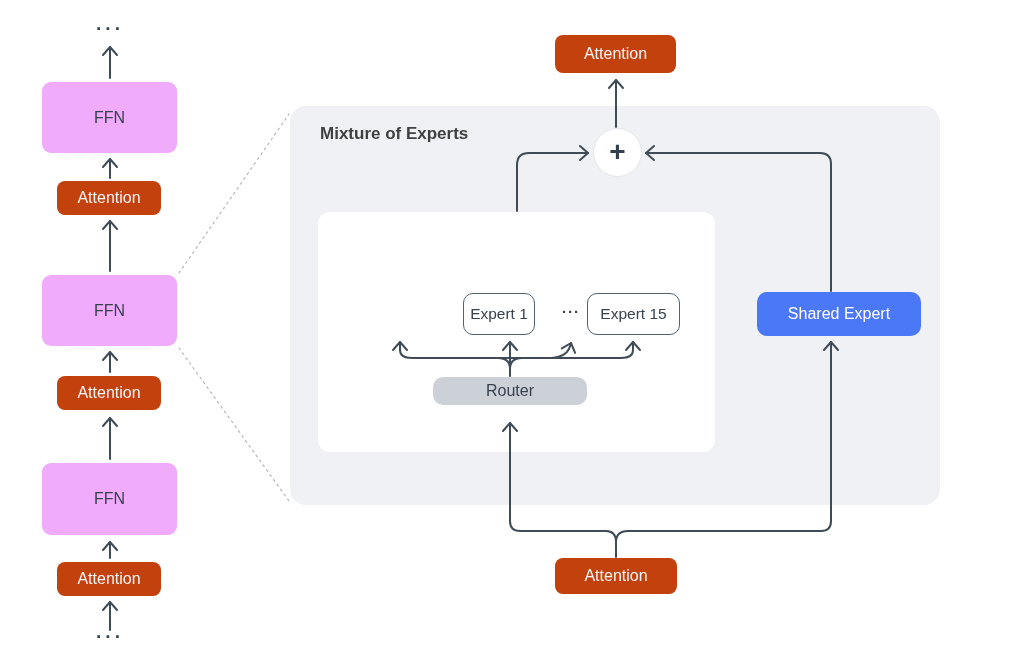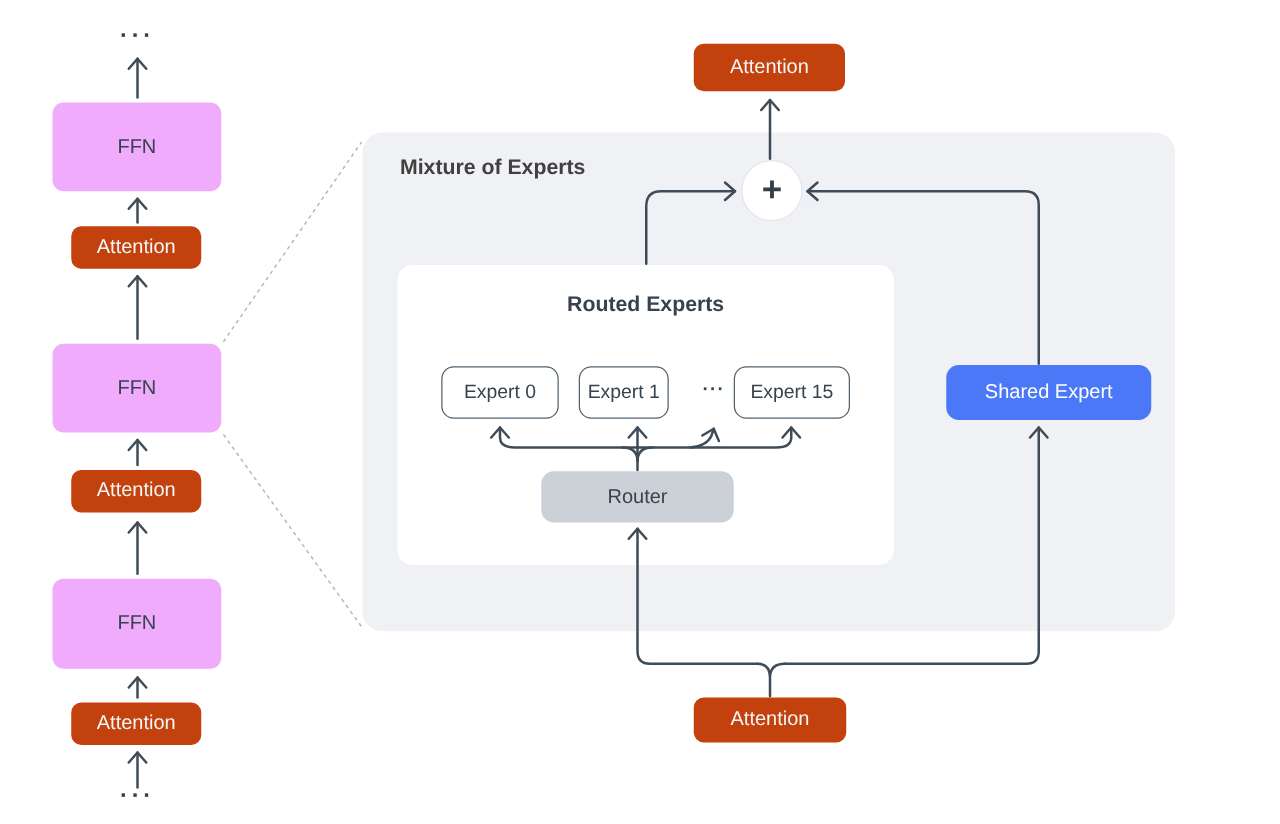--- a/index.html
+++ b/index.html
@@ -79,26 +79,24 @@
   <div class="ellip" style="left:82px;top:626px;width:56px;">···</div>
 
   <div class="moe-title">Mixture of Experts</div>
 
   <div class="box dark" style="left:555px;top:35px;width:121px;height:38px;">Attention</div>
 
   <div class="sum-node">
     <span>+</span>
   </div>
 
-  <div class="routed-title">Routed Experts</div>
 
-  <div class="box expert" style="left:353px;top:293px;width:94px;height:42px;">Expert 0</div>
   <div class="box expert" style="left:463px;top:293px;width:72px;height:42px;">Expert 1</div>
   <div class="experts-ellipsis">···</div>
   <div class="box expert" style="left:587px;top:293px;width:93px;height:42px;">Expert 15</div>
 
-  <div class="box router" style="left:433px;top:377px;width:154px;height:41px;">Router</div>
+  <div class="box router" style="left:433px;top:377px;width:154px;height:28px;">Router</div>
 
   <div class="box shared" style="left:757px;top:292px;width:164px;height:44px;">Shared Expert</div>
 
   <div class="box dark" style="left:555px;top:558px;width:122px;height:36px;">Attention</div>
 
 </div>
 
 </body></html>

